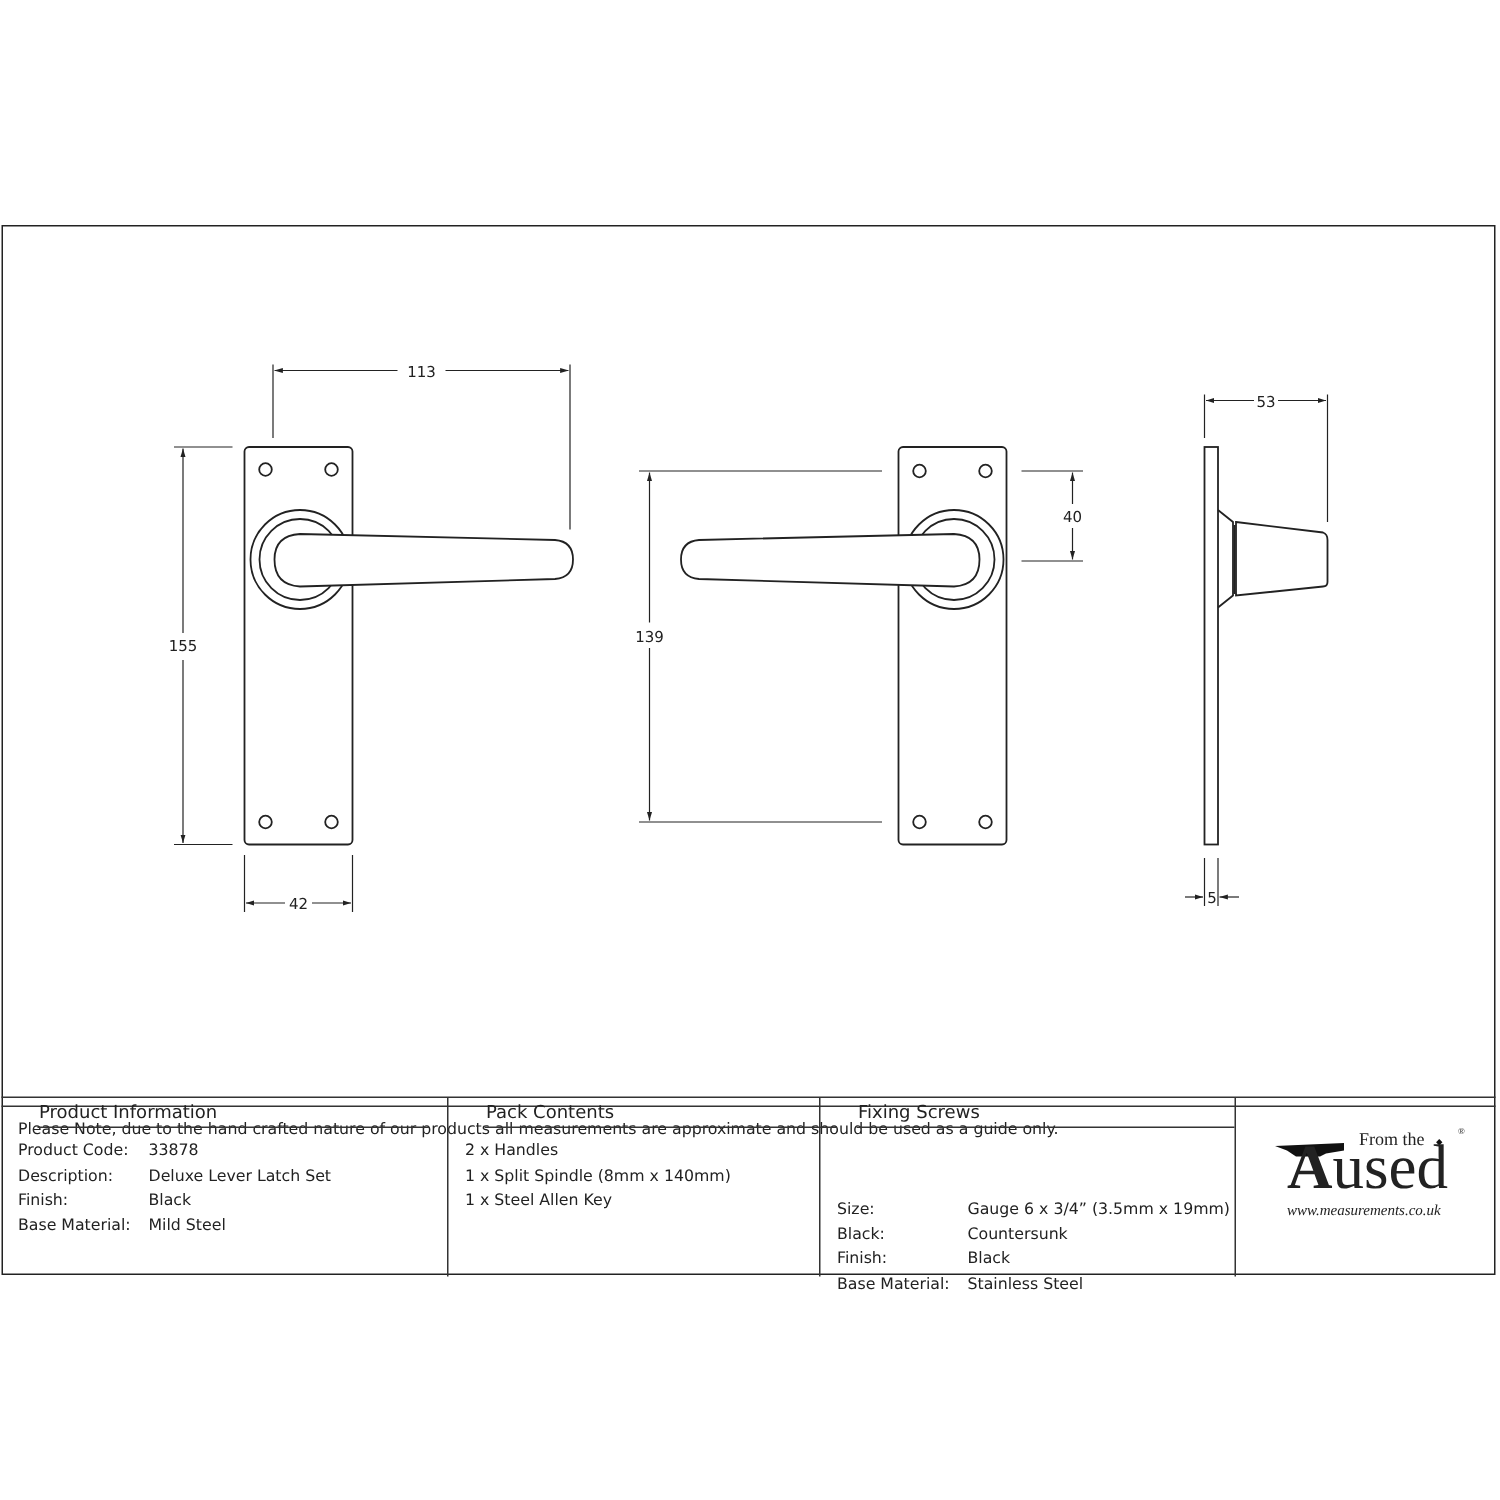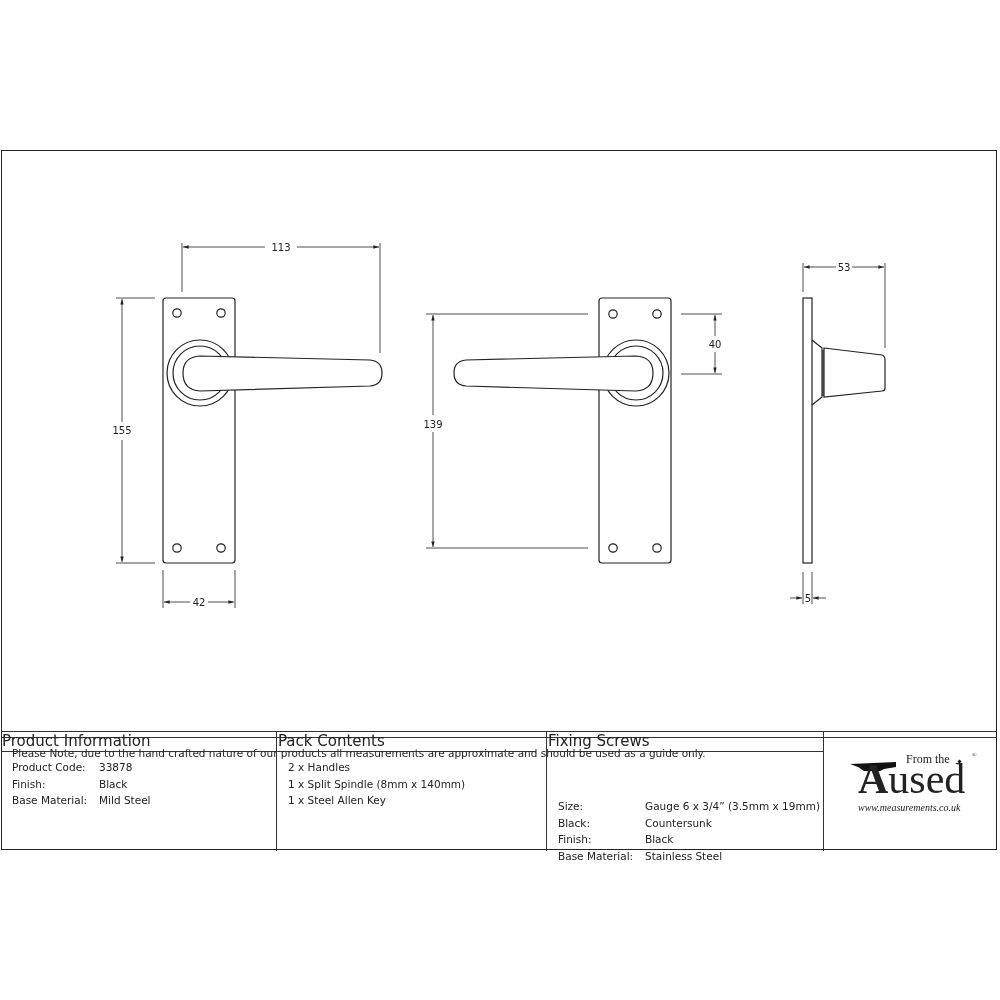--- a/index.html
+++ b/index.html
@@ -8,25 +8,25 @@
     .sheet { position: absolute; left: 1px; top: 150px; width: 996px; height: 700px;
              border: 1.5px solid #222; box-sizing: border-box; }
     .drawing { position: absolute; left: 0; top: 0; width: 1000px; height: 1000px; }
     .note { position: absolute; left: 1px; top: 701px; width: 996px; height: 30px;
             border-top: 1px solid #333; box-sizing: border-box;
             font-size: 10.5px; line-height: 30px; padding-left: 11px; margin-top: 36px; }
     .info { position: absolute; left: 1px; top: 731px; width: 996px; height: 119px;
             border-top: 1px solid #333; box-sizing: border-box; }
     .col { position: absolute; top: 0; height: 119px; box-sizing: border-box; }
     .col.c1 { left: 0; width: 285px; }
-    .col.c2 { left: 275px; width: 260px; border-left: 1px solid #333; }
+    .col.c2 { left: 297px; width: 260px; border-left: 1px solid #333; }
     .col.c3 { left: 545px; width: 277px; border-left: 1px solid #333; }
     .col.c4 { left: 822px; width: 174px; border-left: 1px solid #333; }
-    .col-head { height: 20px; line-height: 19px; font-size: 15px; padding-left: 1px;
-                border-bottom: 1px solid #333; box-sizing: border-box; }
+    .col-head { height: 20px; line-height: 19px; font-size: 12px; padding-left: 1px;
+                border-bottom: 1px solid #333; box-sizing: border-box; margin-left: 24px; }
     .rows { padding-top: 7px; }
     .row { height: 16.5px; font-size: 10.5px; line-height: 16.5px; padding-left: 11px; white-space: nowrap; }
     .row .k { display: inline-block; width: 87px; }
     .c3 .row .k { width: 87px; margin-top: 39px; }
     .logo { position: absolute; left: 26px; top: 18px; width: 130px; height: 70px; }
     .logo .from { position: absolute; left: 56px; top: 2px; font-family: "Liberation Serif", "DejaVu Serif", serif;
                   font-size: 12px; text-align: right; }
     .logo .anvil { position: absolute; left: 8px; top: 8px; font-family: "Liberation Serif", "DejaVu Serif", serif;
                    font-size: 42px; font-weight: normal; letter-spacing: 0px; line-height: 42px; }
     .logo .anvil .A { font-weight: bold; }
@@ -116,20 +116,21 @@
   <text x="808" y="602" text-anchor="middle" font-size="9">5</text>
 </svg>
 
 <div class="note">Please Note, due to the hand crafted nature of our products all measurements are approximate and should be used as a guide only.</div>
 
 <div class="info">
   <div class="col c1">
     <div class="col-head">Product Information</div>
     <div class="rows">
       <div class="row"><span class="k">Product Code:</span><span>33878</span></div>
+      <div class="row"><span class="k">Description:</span><span>Deluxe Lever Latch Set</span></div>
       <div class="row"><span class="k">Finish:</span><span>Black</span></div>
       <div class="row"><span class="k">Base Material:</span><span>Mild Steel</span></div>
     </div>
   </div>
 
   <div class="col c2">
     <div class="col-head">Pack Contents</div>
     <div class="rows">
       <div class="row">2 x Handles</div>
       <div class="row">1 x Split Spindle (8mm x 140mm)</div>

